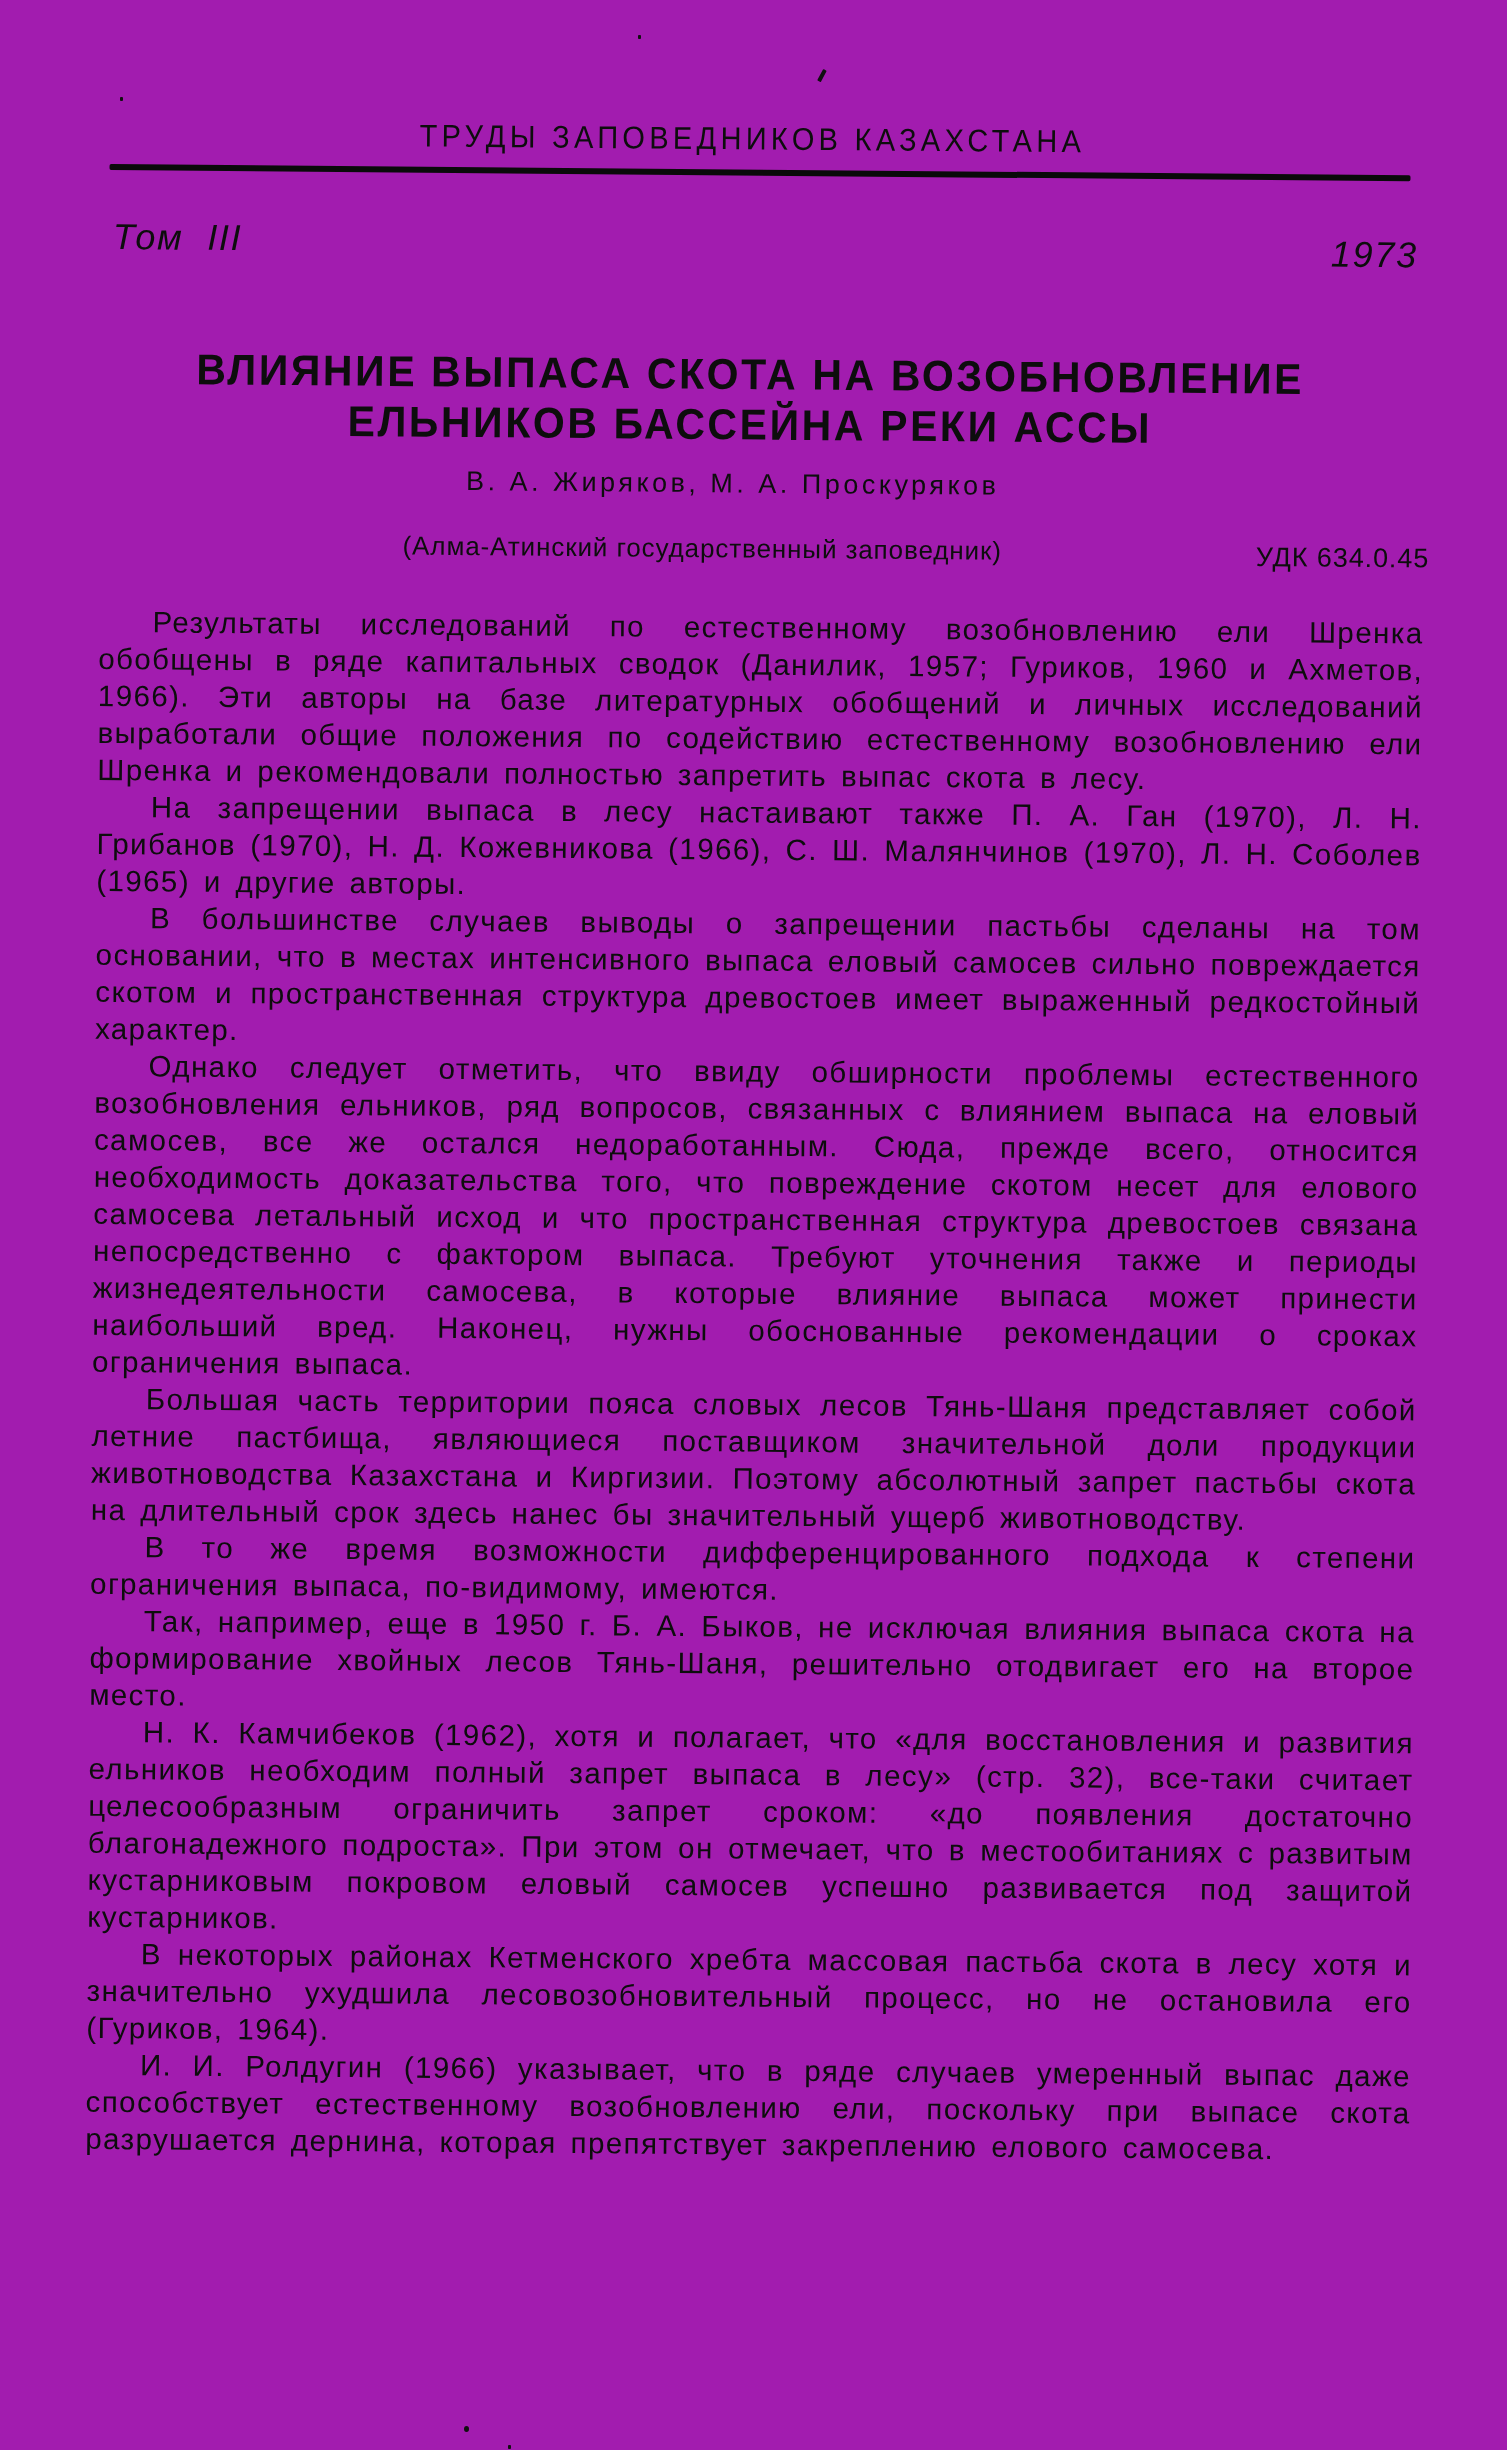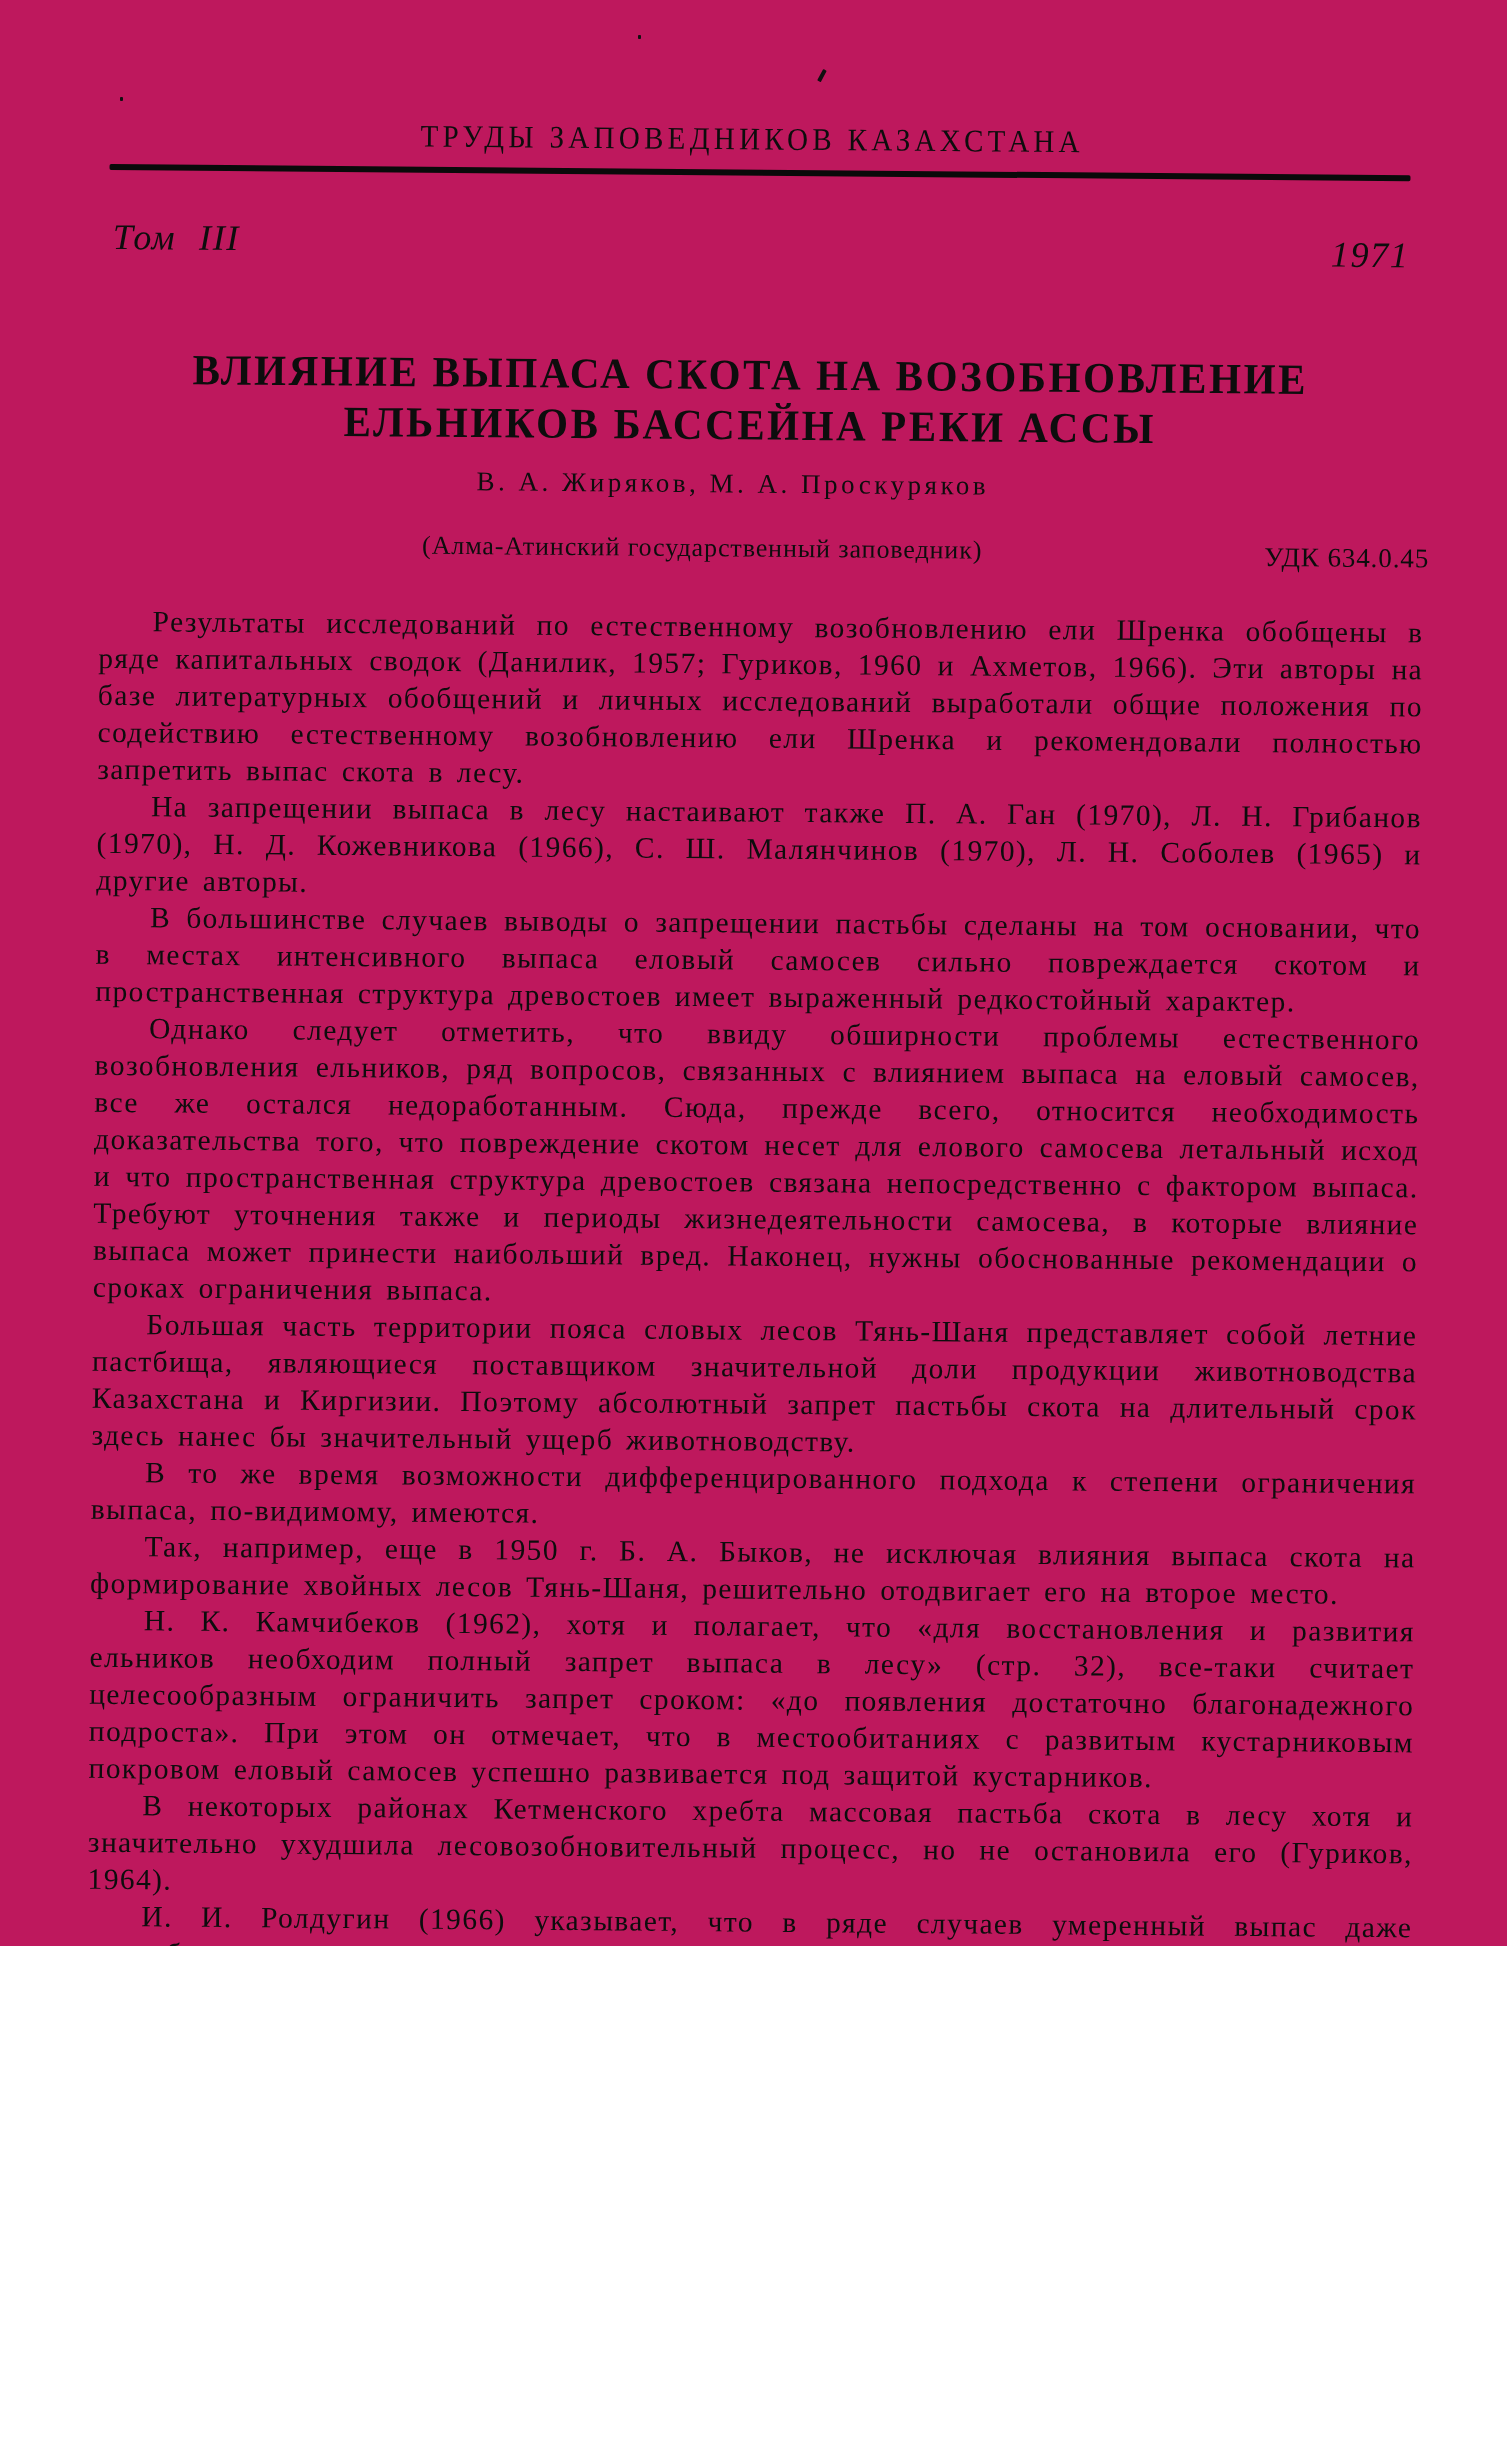--- a/index.html
+++ b/index.html
@@ -3,24 +3,24 @@
 <meta charset="utf-8">
 <style>
   html, body {
     margin: 0;
     padding: 0;
     background: #ffffff;
   }
   .page {
     position: relative;
     width: 1507px;
-    height: 1946px;
-    background: #be185d;
+    height: 2450px;
+    background: #a21caf;
     overflow: hidden;
-    font-family: Liberation Serif, serif;
+    font-family: Liberation Sans, sans-serif;
     color: #0d0d0d;
   }
   
   .skew {
     position: absolute;
     inset: 0;
     transform: rotate(0.5deg);
     transform-origin: 0 0;
   }
   .journal-header {
@@ -135,21 +135,21 @@
 
 <div class="page">
   <div class="skew">
 
     <div class="journal-header">ТРУДЫ ЗАПОВЕДНИКОВ КАЗАХСТАНА</div>
 
     <div class="rule"></div>
 
     <div class="volume">Том III</div>
 
-    <div class="year">1971</div>
+    <div class="year">1973</div>
 
     <h1 class="title">
       <span class="tl">ВЛИЯНИЕ ВЫПАСА СКОТА НА ВОЗОБНОВЛЕНИЕ</span>
       <span class="tl">ЕЛЬНИКОВ БАССЕЙНА РЕКИ АССЫ</span>
     </h1>
 
     <div class="authors">В. А. Жиряков, М. А. Проскуряков</div>
 
     <div class="affiliation">(Алма-Атинский государственный заповедник)</div>
 

